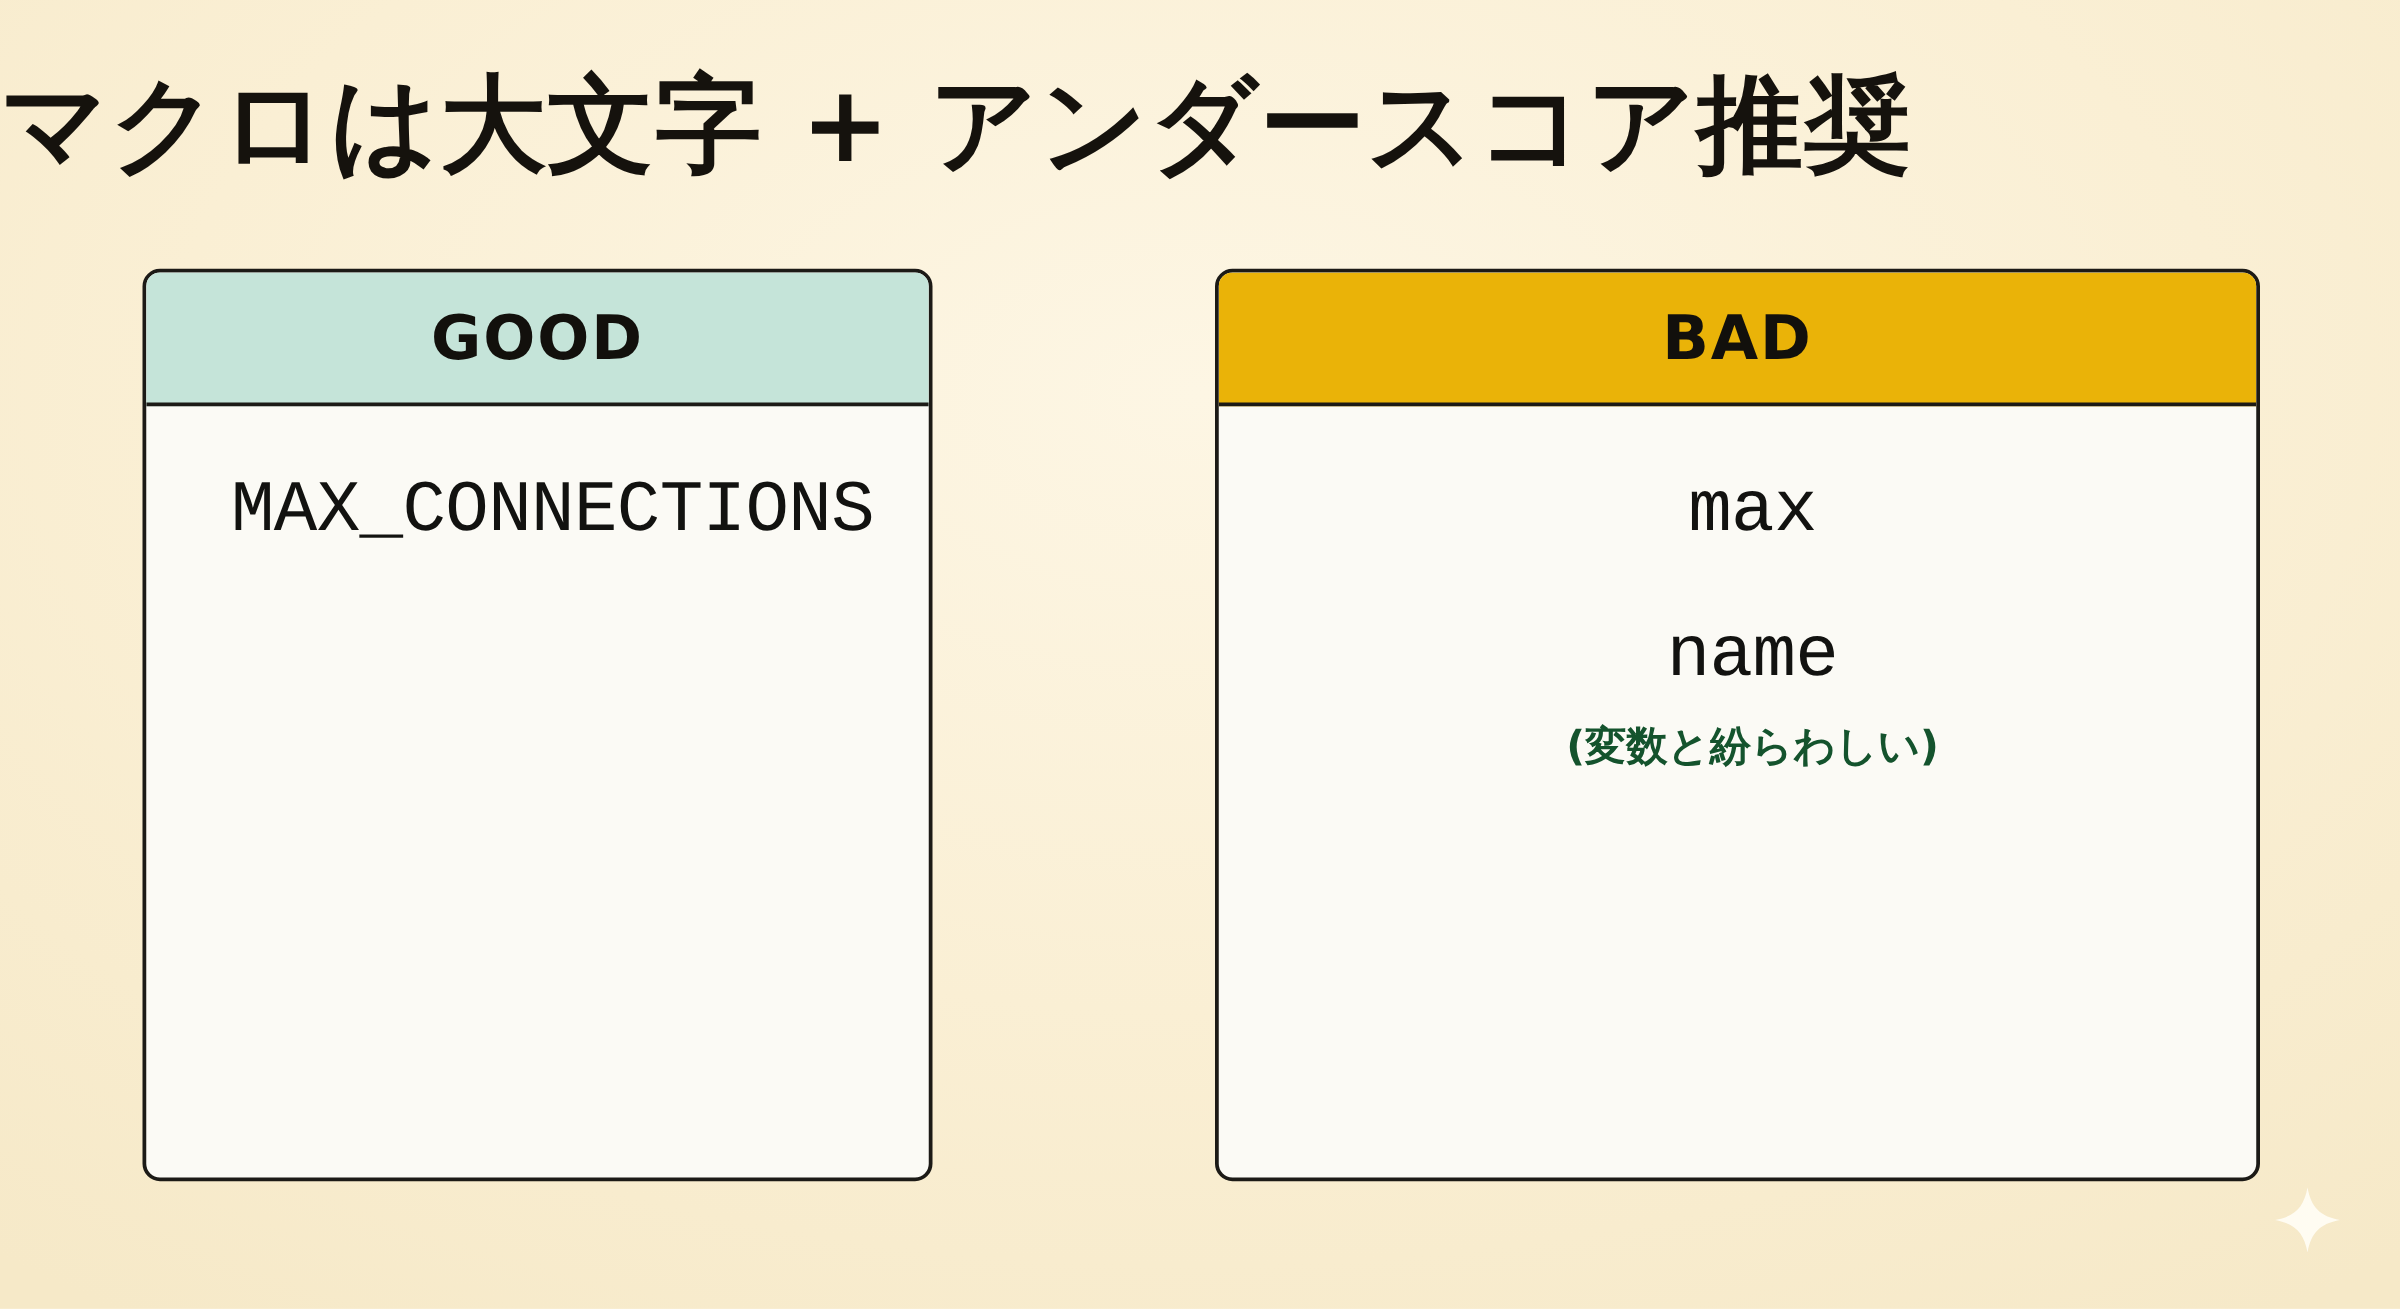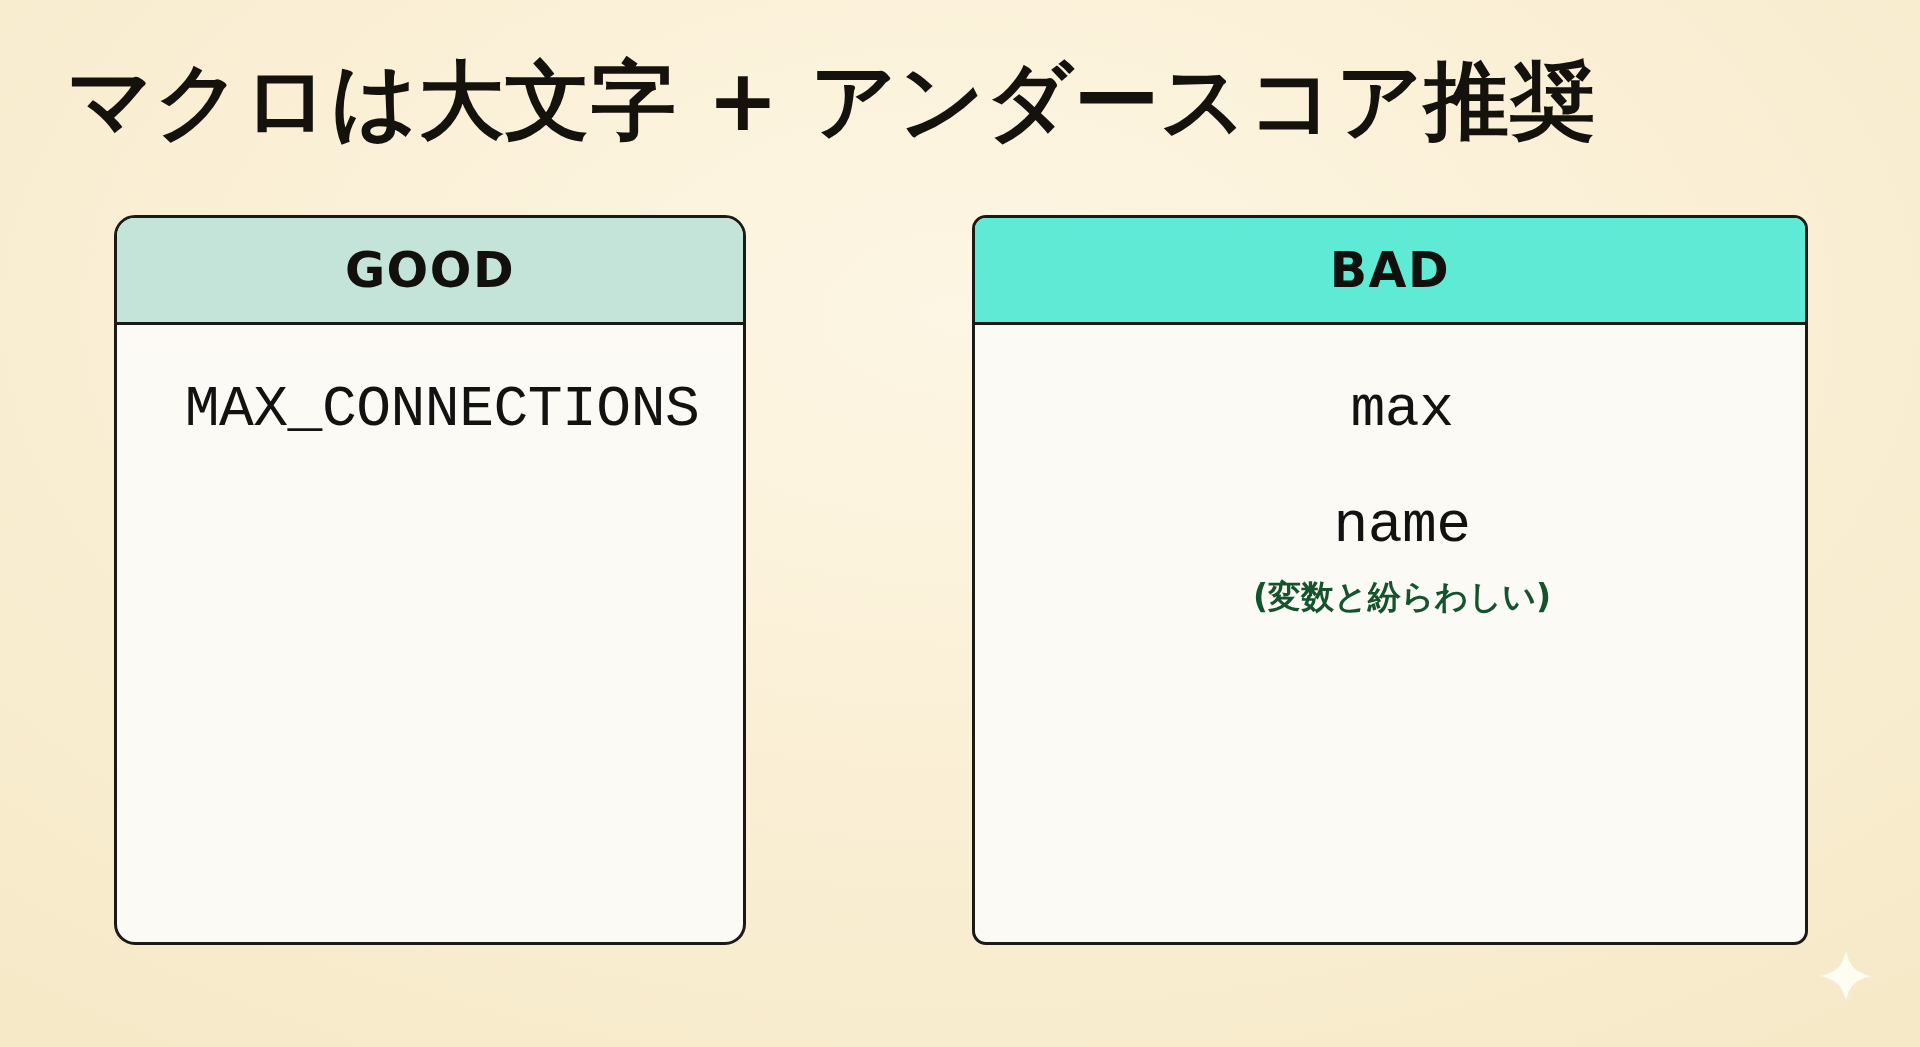--- a/index.html
+++ b/index.html
@@ -22,21 +22,21 @@
       radial-gradient(ellipse 1500px 900px at 50% 30%, #fdf6e4 0%, #faefd4 55%, #f6e9c8 100%);
     overflow: hidden;
   }
 
   
   #title {
     position: absolute;
     top: 52px;
     left: 0;
     width: 1596px;
-    text-align: right;
+    text-align: left;
     font-size: 85px;
     font-weight: 700;
     letter-spacing: 1px;
     color: #15120d;
     font-family: "DejaVu Sans", "Liberation Sans", sans-serif;
     white-space: nowrap;
     line-height: 1.15;
   }
 
   
@@ -48,21 +48,20 @@
     border: 3px solid #1c1a16;
     border-radius: 14px;
     box-sizing: border-box;
     overflow: hidden;
     display: flex;
     flex-direction: column;
   }
   #card-good {
     left: 114px;
     width: 632px;
-    border-radius: 21px;
   }
   #card-bad {
     left: 972px;
     width: 836px;
   }
 
   .card-header {
     height: 107px;
     flex: 0 0 107px;
     display: flex;
@@ -70,21 +69,21 @@
     justify-content: center;
     border-bottom: 3px solid #1c1a16;
     box-sizing: border-box;
     font-size: 49px;
     font-weight: 700;
     letter-spacing: 1.5px;
     color: #12100c;
     font-family: "DejaVu Sans", "Liberation Sans", sans-serif;
   }
   #header-good { background: #c5e4d9; }
-  #header-bad  { background: #5eead4; }
+  #header-bad  { background: #eab308; }
 
   .card-body {
     flex: 1 1 auto;
     display: flex;
     flex-direction: column;
     align-items: center;
     padding-top: 56px;
     box-sizing: border-box;
     padding-left: 24px;
   }

